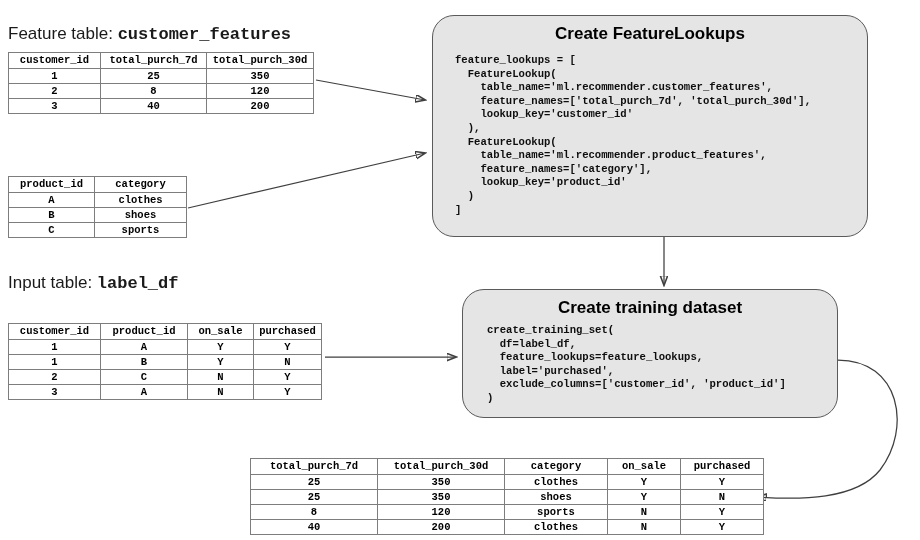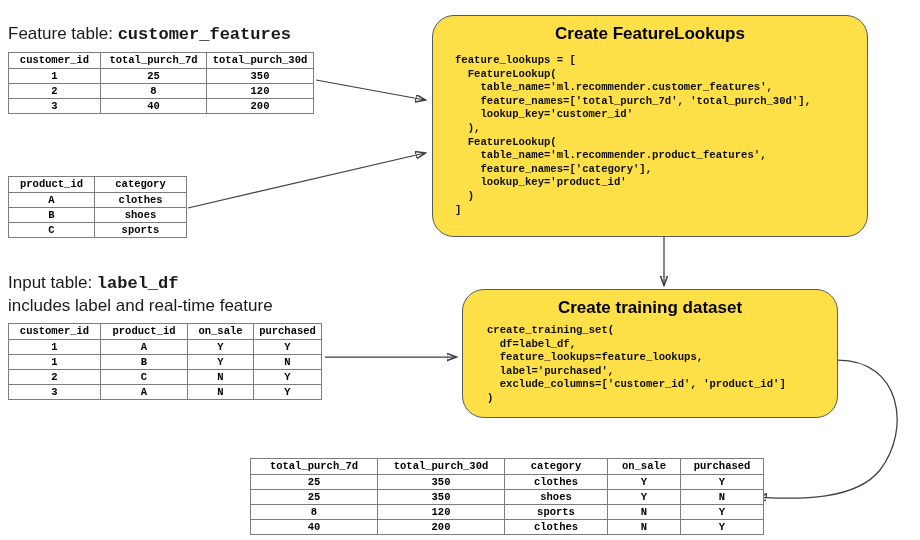--- a/index.html
+++ b/index.html
@@ -43,21 +43,21 @@
     background:#fff;
     white-space:nowrap;
     overflow:hidden;
   }
   .dtable th{font-size:10.5px;height:15px;line-height:15px;}
   .dtable td{font-size:10.5px;height:14px;line-height:14px;}
 
   
   .pbox{
     position:absolute;
-    background:#fde047;
+    background:#e5e5e5;
     border:1.3px solid #5a5a5a;
     border-radius:22px;
     box-sizing:border-box;
   }
   .pbox .ptitle{
     text-align:center;
     font-family:"Liberation Sans", sans-serif;
     font-weight:bold;
     font-size:17px;
     color:#000;
@@ -156,21 +156,20 @@
         <td>shoes</td>
       </tr>
       <tr>
         <td>C</td>
         <td>sports</td>
       </tr>
     </tbody>
   </table>
 
   <div class="caption" style="left:8px;top:265px;text-align:right;"><span>Input table: </span><span class="mono">label_df</span></div>
-  <div class="caption" style="left:8px;top:288px;">includes label and real-time feature</div>
 
   <table class="dtable" id="tbl-label" style="left:8px;top:315px;width:313px;">
     <colgroup>
         <col style="width:92px">
         <col style="width:87px">
         <col style="width:66px">
         <col style="width:68px">
       </colgroup>
     <thead>
         <tr>

